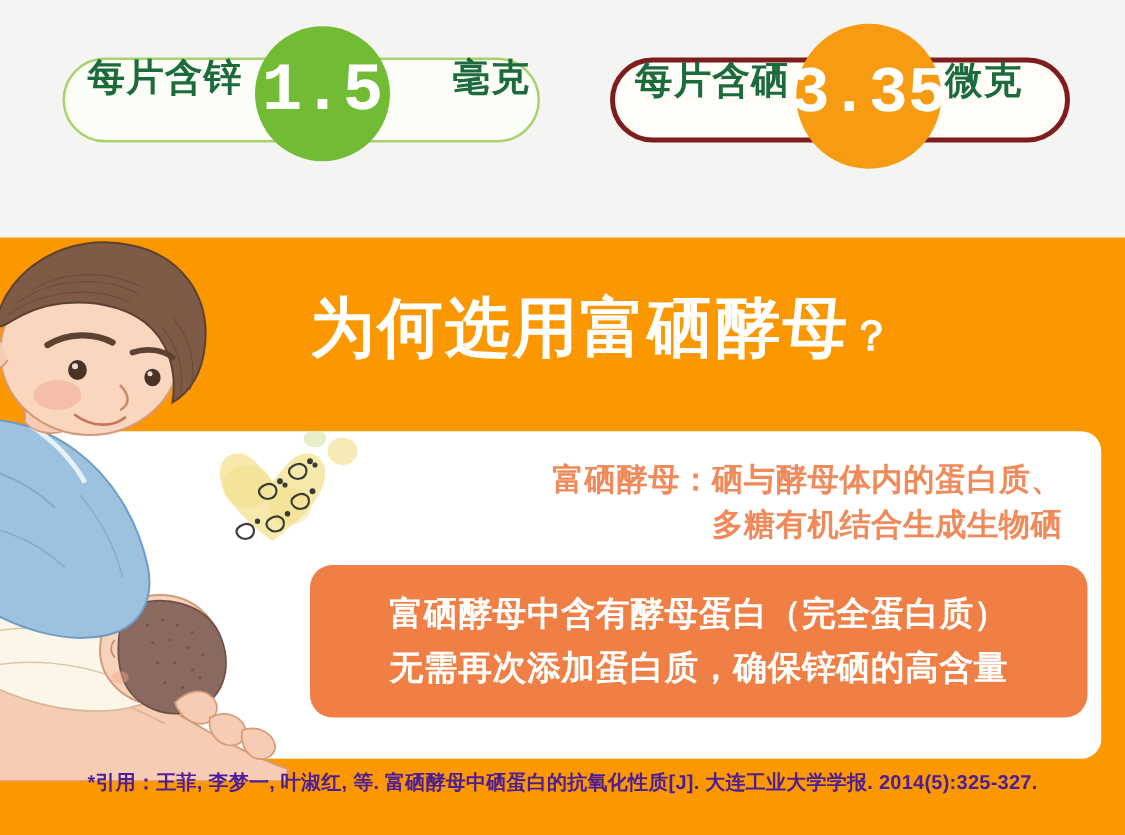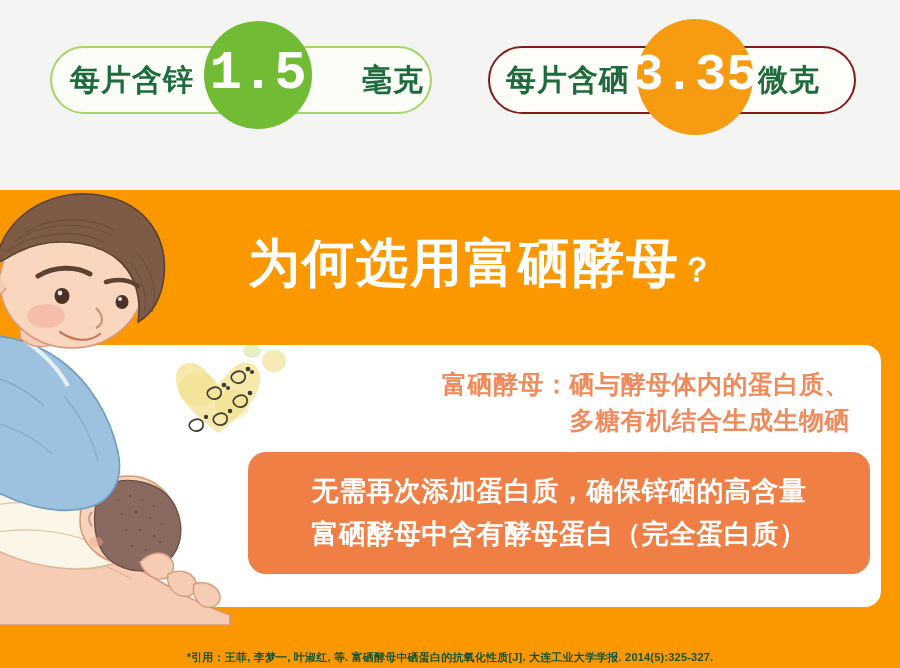--- a/index.html
+++ b/index.html
@@ -32,33 +32,32 @@
     background: #f4f4f2;
   }
 
   .badge {
     position: absolute;
     top: 46px;
     height: 68px;
     border-radius: 34px;
     box-sizing: border-box;
     display: flex;
-    align-items: center;
     justify-content: space-between;
   }
   .badge.green {
     left: 50px;
     width: 382px;
     border: 2px solid #a7d46a;
     background: #fbfdf7;
   }
   .badge.orange {
     left: 488px;
     width: 368px;
-    border: 2px solid #7f1d1d;
+    border: 4px solid #7f1d1d;
     background: #fffdf7;
   }
 
   .badge-label {
     font-size: 30px;
     font-weight: bold;
     color: #1d6b3c;
     letter-spacing: 1px;
     white-space: nowrap;
     line-height: 1;
@@ -174,25 +173,25 @@
     font-weight: bold;
     letter-spacing: 0.5px;
     line-height: 1.6;
     white-space: nowrap;
   }
 
   
   #citation {
     position: absolute;
     left: 0;
-    top: 460px;
+    top: 426px;
     width: 900px;
     text-align: center;
-    color: #14532d;
-    font-size: 11px;
+    color: #4c1d95;
+    font-size: 16px;
     font-weight: bold;
     letter-spacing: 0.2px;
     white-space: nowrap;
   }
 
   
   #illustration {
     position: absolute;
     left: 0;
     top: 0;
@@ -355,19 +354,19 @@
     <div id="headline">
       <span>为何选用富硒酵母</span><span class="qmark">？</span>
     </div>
 
     <div id="definition">
       <span class="line">富硒酵母：硒与酵母体内的蛋白质、</span>
       <span class="line">多糖有机结合生成生物硒</span>
     </div>
 
     <div id="claim-box">
+      <span class="line">富硒酵母中含有酵母蛋白（完全蛋白质）</span>
       <span class="line">无需再次添加蛋白质，确保锌硒的高含量</span>
-      <span class="line">富硒酵母中含有酵母蛋白（完全蛋白质）</span>
     </div>
 
     <div id="citation">*引用：王菲, 李梦一, 叶淑红, 等. 富硒酵母中硒蛋白的抗氧化性质[J]. 大连工业大学学报. 2014(5):325-327.</div>
   </div>
 </div>
 
 </body></html>

